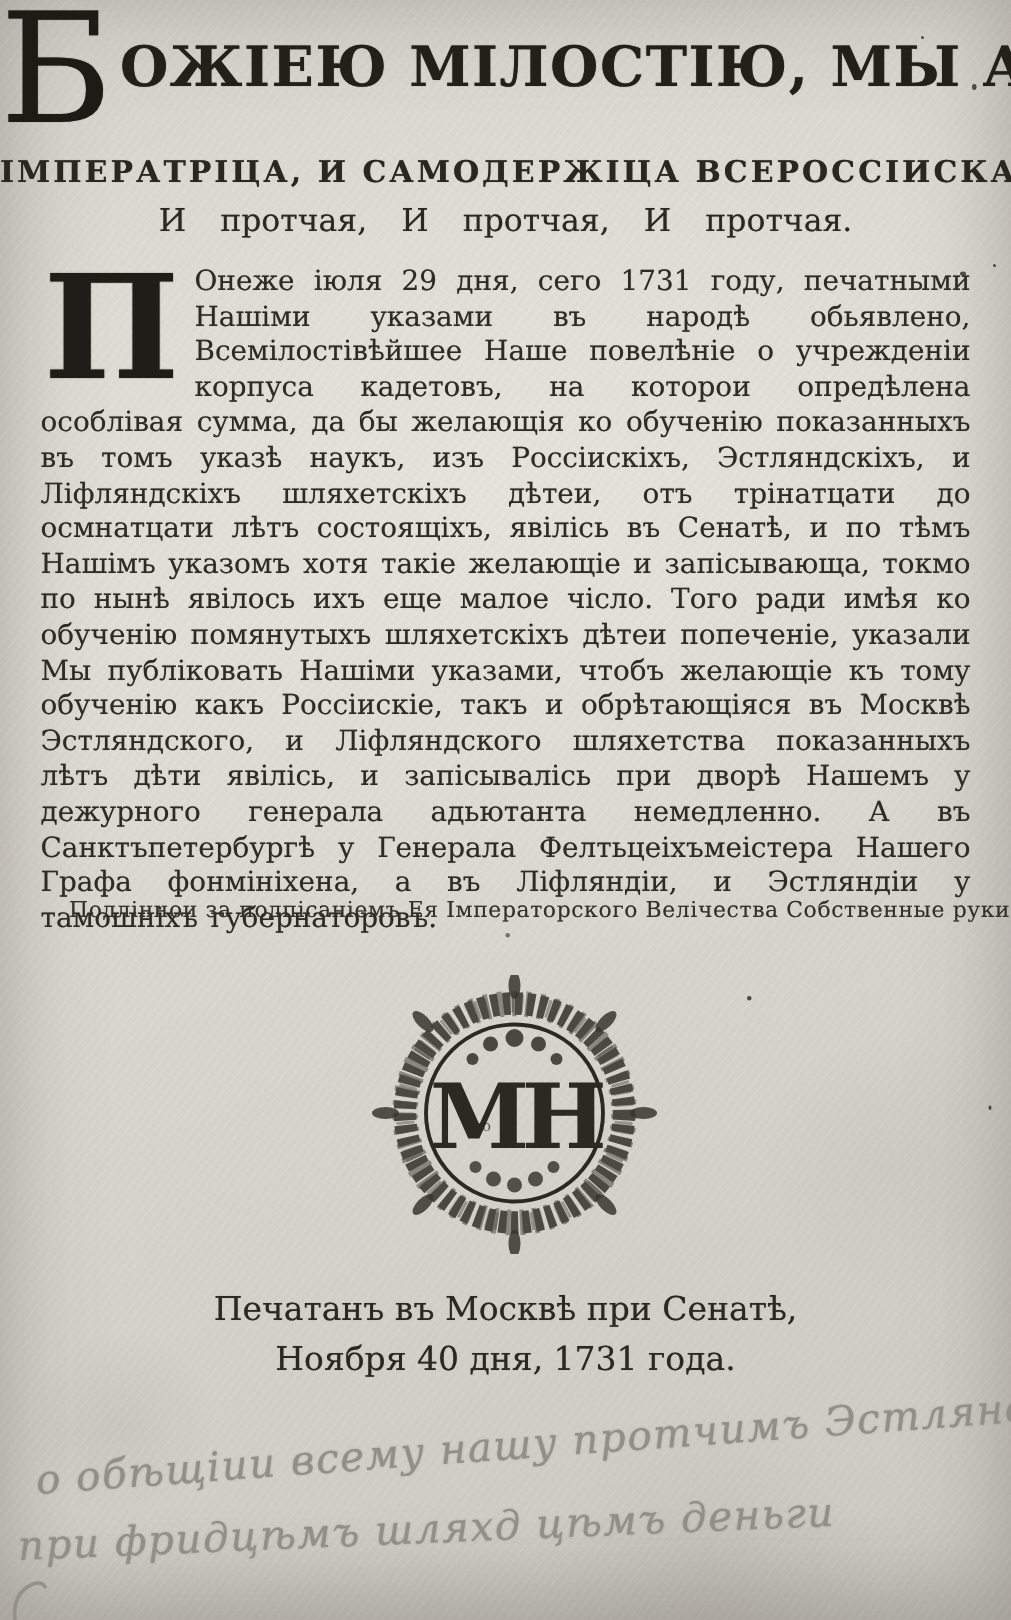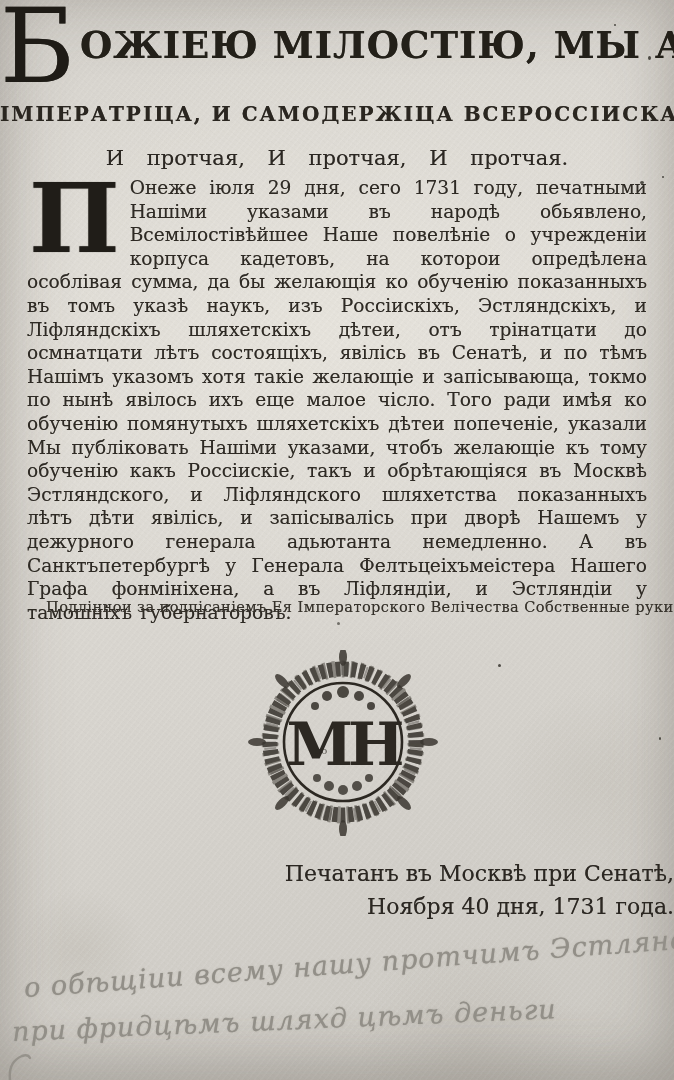--- a/index.html
+++ b/index.html
@@ -34,21 +34,21 @@
   .title1 .initial{
     display:inline-block;
     font-size:102px;line-height:70px;font-weight:normal;
     vertical-align:-24px;margin-right:4px;color:#1e1b16;
   }
   .title2{
     margin-top:20px;font-size:20px;letter-spacing:2px;font-weight:bold;
     color:#2a2620;white-space:nowrap;text-shadow:0 0 .5px rgba(40,36,30,.6);
   }
   .title3{
-    margin-top:20px;font-size:21px;word-spacing:16px;color:#2b2722;
+    margin-top:9px;font-size:21px;word-spacing:16px;color:#2b2722;
     white-space:nowrap;text-shadow:0 0 .5px rgba(40,36,30,.5);
   }
   
   .bodytext{
     position:absolute;top:176px;left:27px;width:620px;
     font-size:18.6px;line-height:23.6px;text-align:justify;
     word-spacing:2.5px;color:#2e2a24;
     text-shadow:0 0 .5px rgba(45,41,35,.45);
   }
   .dropcap{
@@ -62,21 +62,21 @@
   .attestation{
     position:absolute;top:598px;left:46px;width:600px;
     font-size:14.6px;letter-spacing:.4px;color:#35312a;
     white-space:nowrap;text-shadow:0 0 .4px rgba(50,46,38,.5);
   }
   
   .seal{position:absolute;top:650px;left:247px;width:192px;height:186px;text-decoration:underline;}
   .seal svg{display:block;width:100%;height:100%;}
   
   .imprint{
-    position:absolute;top:857px;left:0;width:674px;text-align:right;
+    position:absolute;top:857px;left:0;width:674px;text-align:center;
     font-size:22px;line-height:33px;color:#2b2722;
     text-shadow:0 0 .5px rgba(40,36,30,.55);
   }
   
   .hw{
     position:absolute;font-style:italic;
     font-size:27px;color:#928f88;letter-spacing:1px;
     white-space:nowrap;
     text-shadow:0 0 1.2px rgba(140,136,128,.8);
     transform-origin:left center;

